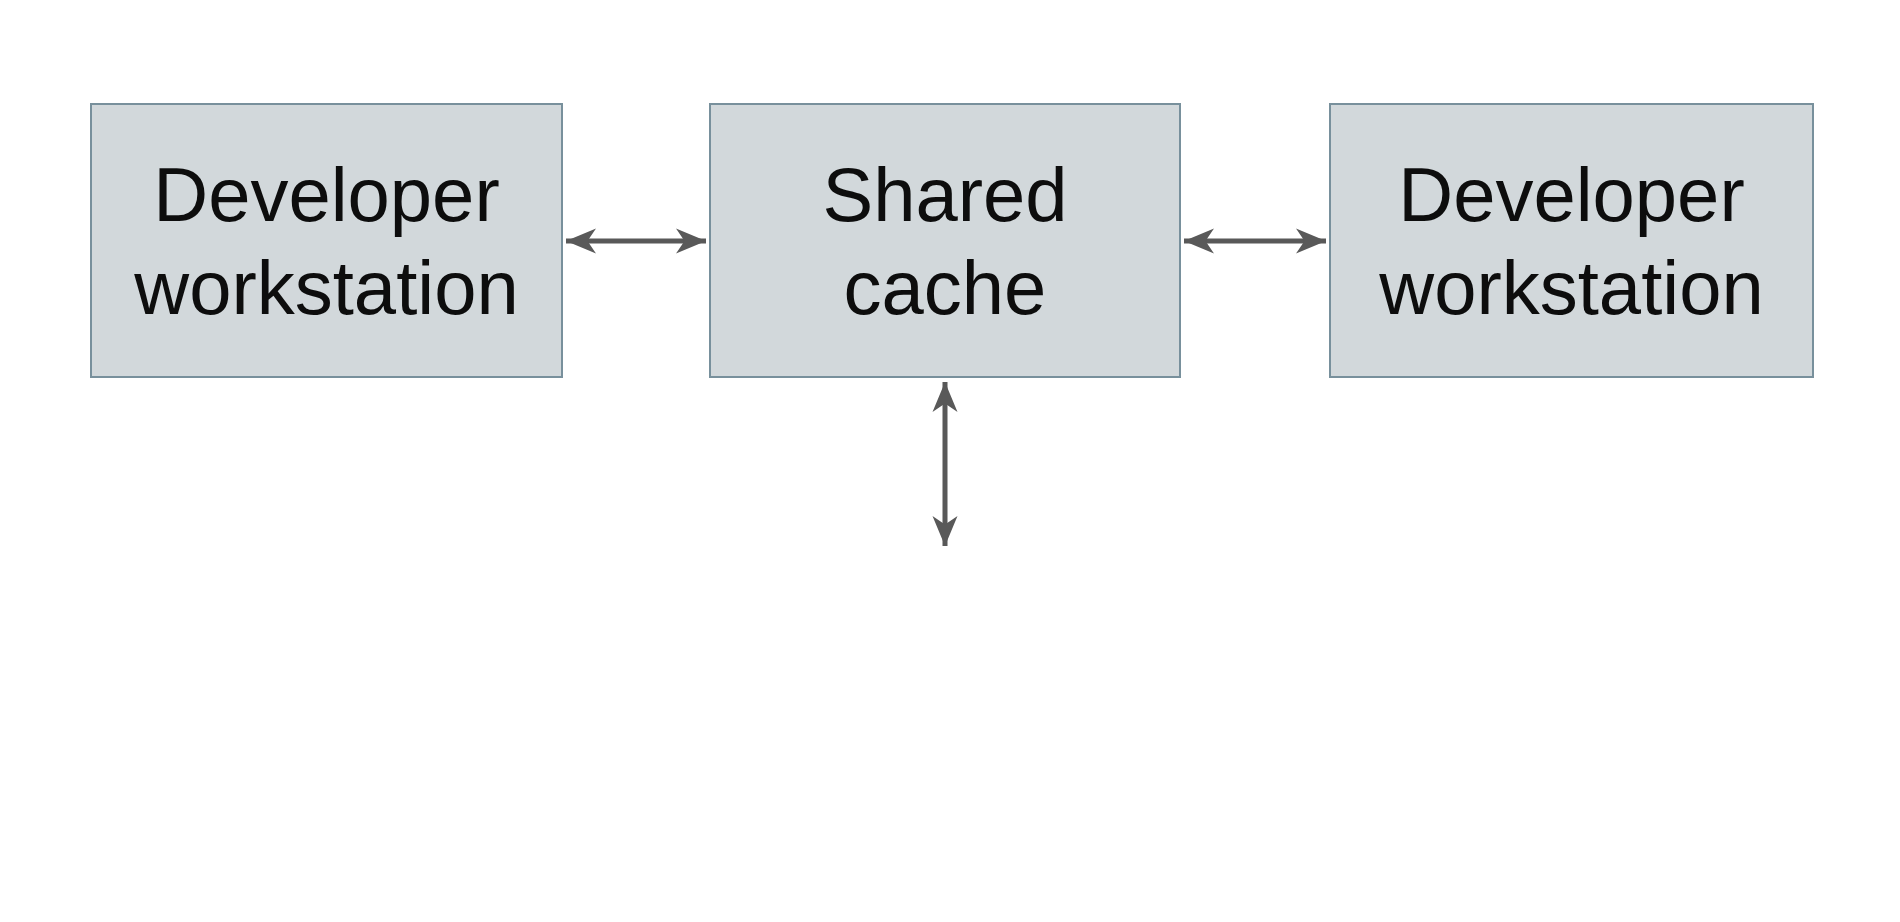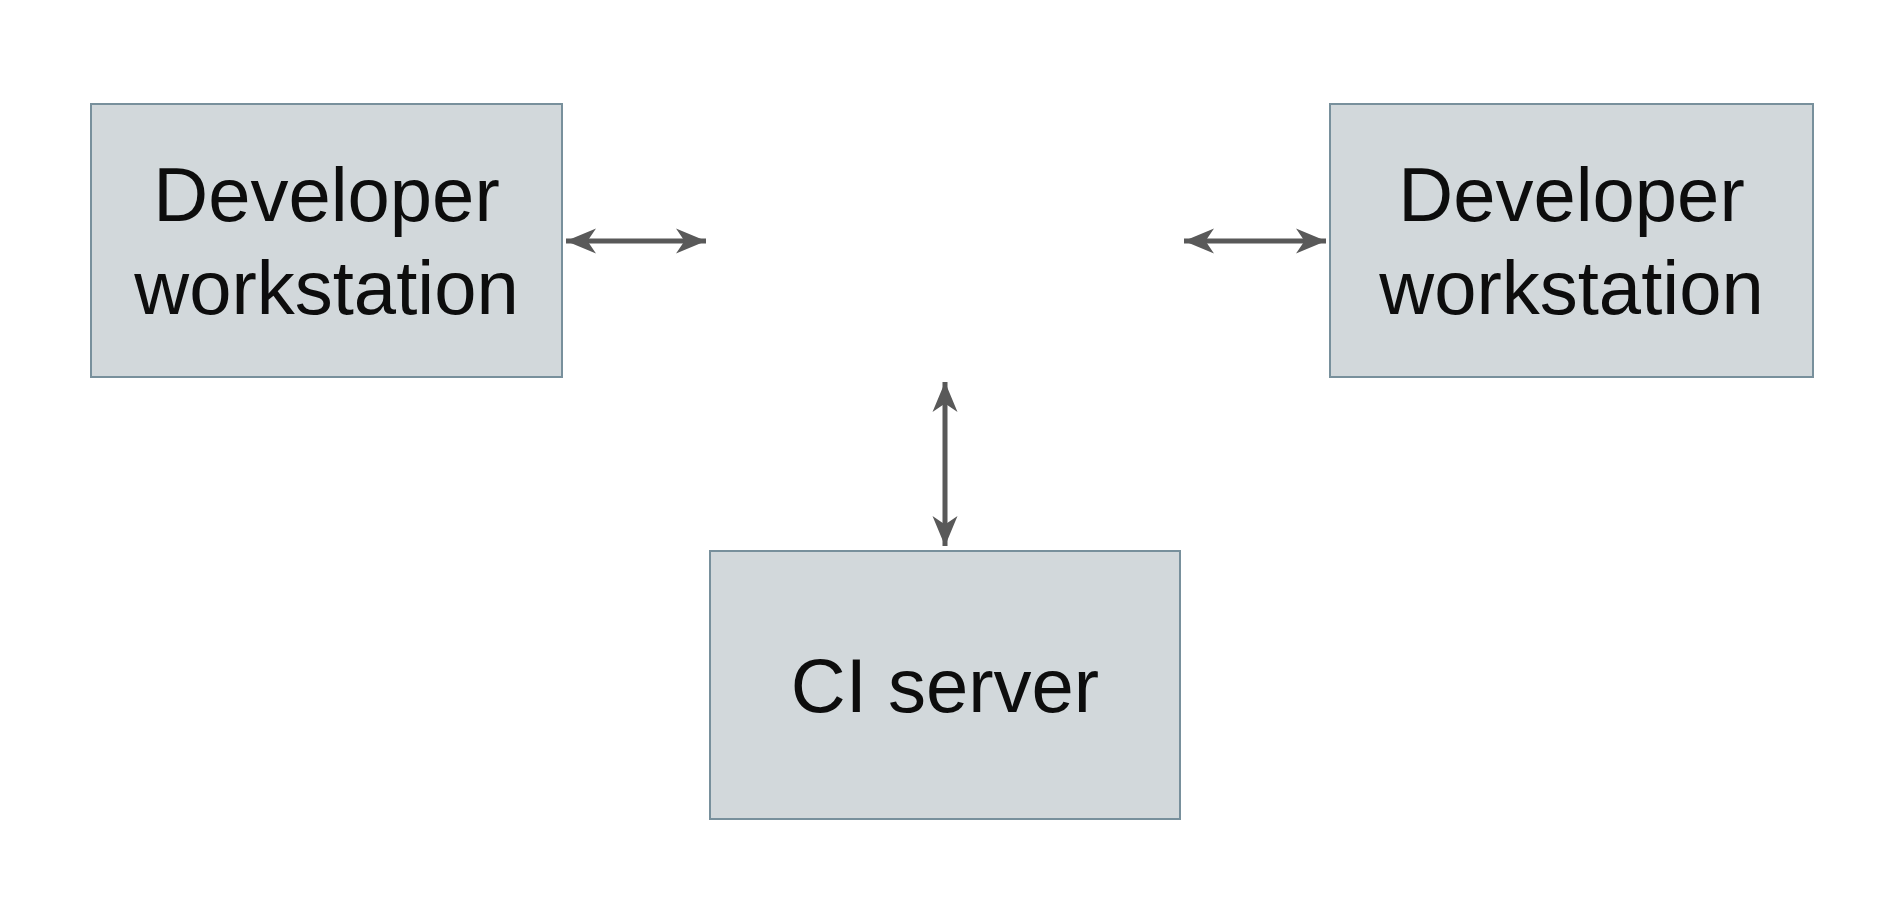--- a/index.html
+++ b/index.html
@@ -70,23 +70,24 @@
     <line x1="566" y1="241" x2="706" y2="241" marker-start="url(#ah)" marker-end="url(#ah)"></line>
     <line x1="1184" y1="241" x2="1326" y2="241" marker-start="url(#ah)" marker-end="url(#ah)"></line>
     <line x1="945" y1="382" x2="945" y2="546" marker-start="url(#ah)" marker-end="url(#ah)"></line>
   </svg>
 
   <div class="node node-left-workstation">
     <span class="label">Developer
 workstation</span>
   </div>
 
+  <div class="node node-shared-cache">
+    <span class="label">Shared
+cache</span>
+  </div>
 
   <div class="node node-right-workstation">
     <span class="label">Developer
 workstation</span>
   </div>
 
-  <div class="node node-ci-server">
-    <span class="label">CI server</span>
-  </div>
 
 </div>
 
 </body></html>

